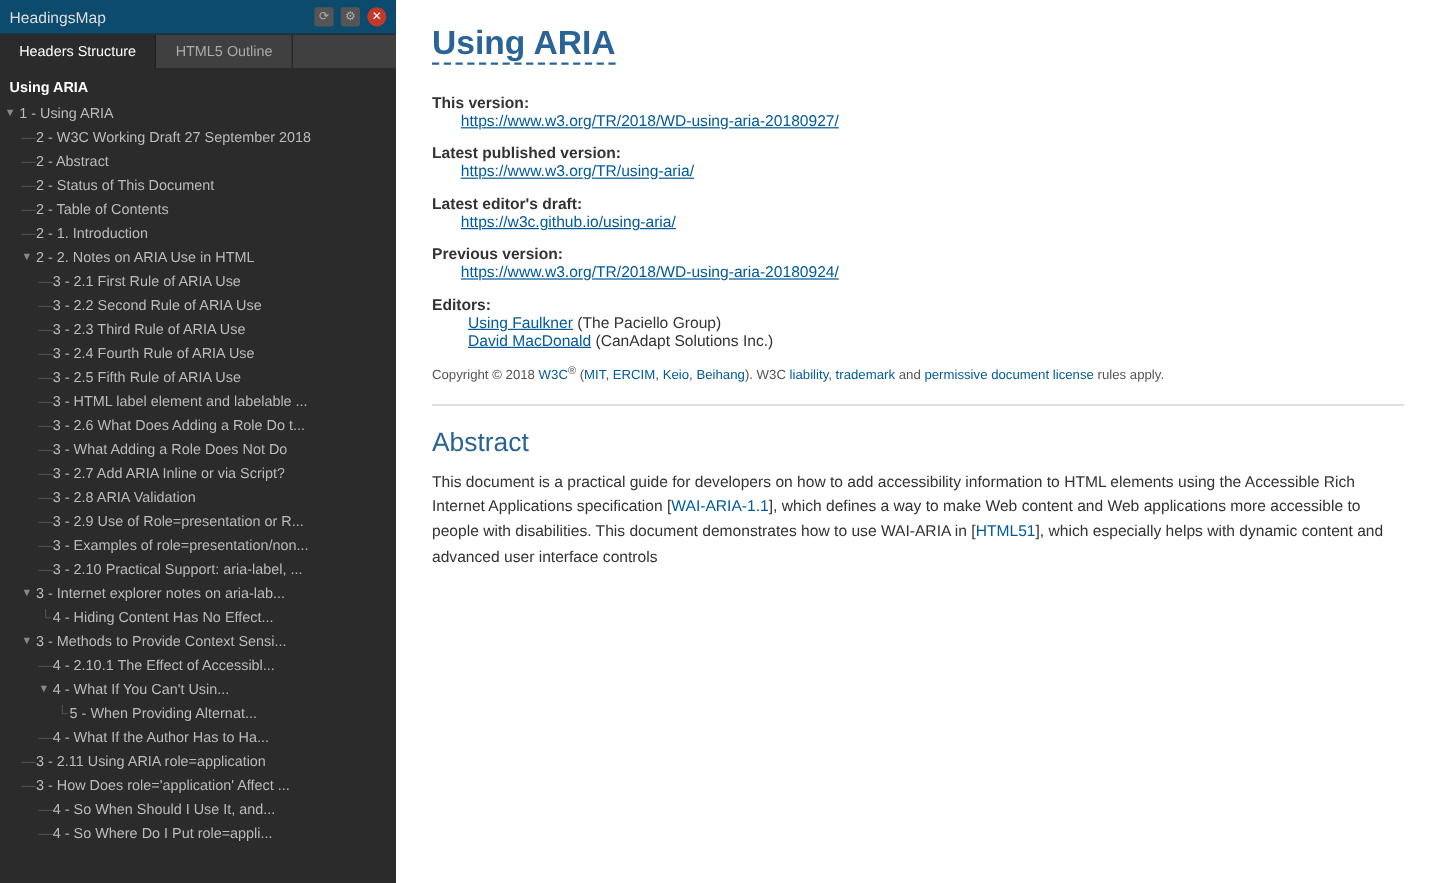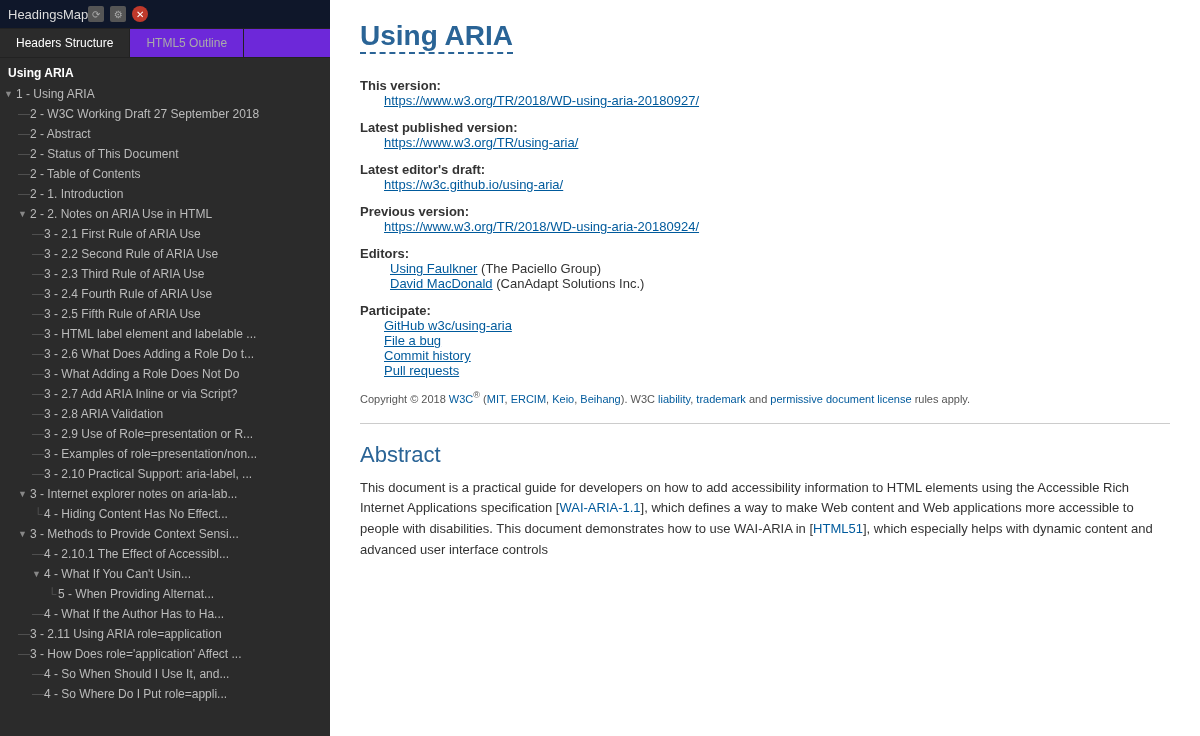--- a/index.html
+++ b/index.html
@@ -11,27 +11,28 @@
       min-width: 330px;
       background: #2b2b2b;
       color: #ccc;
       display: flex;
       flex-direction: column;
       height: 100%;
       overflow: hidden;
     }
 
     #panel-title-bar {
-      background: #0f172a;
+      background: #0c4a6e;
       color: #ddd;
       padding: 6px 8px;
       font-size: 13px;
       font-weight: 500;
       display: flex;
       align-items: center;
+      justify-content: space-between;
       border-bottom: 1px solid #222;
     }
 
     #panel-title-bar .title-text {
       font-size: 13px;
       color: #ddd;
     }
 
     #panel-title-controls {
       display: flex;
@@ -48,21 +49,21 @@
       align-items: center;
       justify-content: center;
       font-size: 10px;
       color: #aaa;
       cursor: pointer;
     }
     .title-ctrl.close { background: #c0392b; color: white; border-radius: 50%; }
 
     #tab-bar {
       display: flex;
-      background: #6d28d9;
+      background: #404040;
       border-bottom: 1px solid #222;
     }
 
     .tab {
       padding: 7px 16px;
       font-size: 12px;
       color: #aaa;
       cursor: pointer;
       border-right: 1px solid #222;
     }
@@ -390,27 +391,20 @@
   </div>
 
   <div class="meta-section">
     <span class="meta-label">Editors:</span>
     <div style="margin-left:6px;">
       <span><a class="meta-link" style="display:inline;">Using Faulkner</a><span style="font-size:13px;color:#333;"> (The Paciello Group)</span></span><br>
       <span><a class="meta-link" style="display:inline;">David MacDonald</a><span style="font-size:13px;color:#333;"> (CanAdapt Solutions Inc.)</span></span>
     </div>
   </div>
 
-  <div class="meta-section">
-    <span class="meta-label">Participate:</span>
-    <a class="meta-link">GitHub w3c/using-aria</a>
-    <a class="meta-link">File a bug</a>
-    <a class="meta-link">Commit history</a>
-    <a class="meta-link">Pull requests</a>
-  </div>
 
   <div class="copyright-bar">
     <span>Copyright © 2018 <a>W3C</a><sup>®</sup> (<a>MIT</a>, <a>ERCIM</a>, <a>Keio</a>, <a>Beihang</a>). W3C <a>liability</a>, <a>trademark</a> and <a>permissive document license</a> rules apply.</span>
   </div>
 
   <hr class="section-divider">
 
   <div class="section-title">Abstract</div>
   <p class="section-text">
     This document is a practical guide for developers on how to add accessibility information to HTML elements using the Accessible Rich Internet Applications specification [<a style="color:#005a9c;">WAI-ARIA-1.1</a>], which defines a way to make Web content and Web applications more accessible to people with disabilities. This document demonstrates how to use WAI-ARIA in [<a style="color:#005a9c;">HTML51</a>], which especially helps with dynamic content and advanced user interface controls

